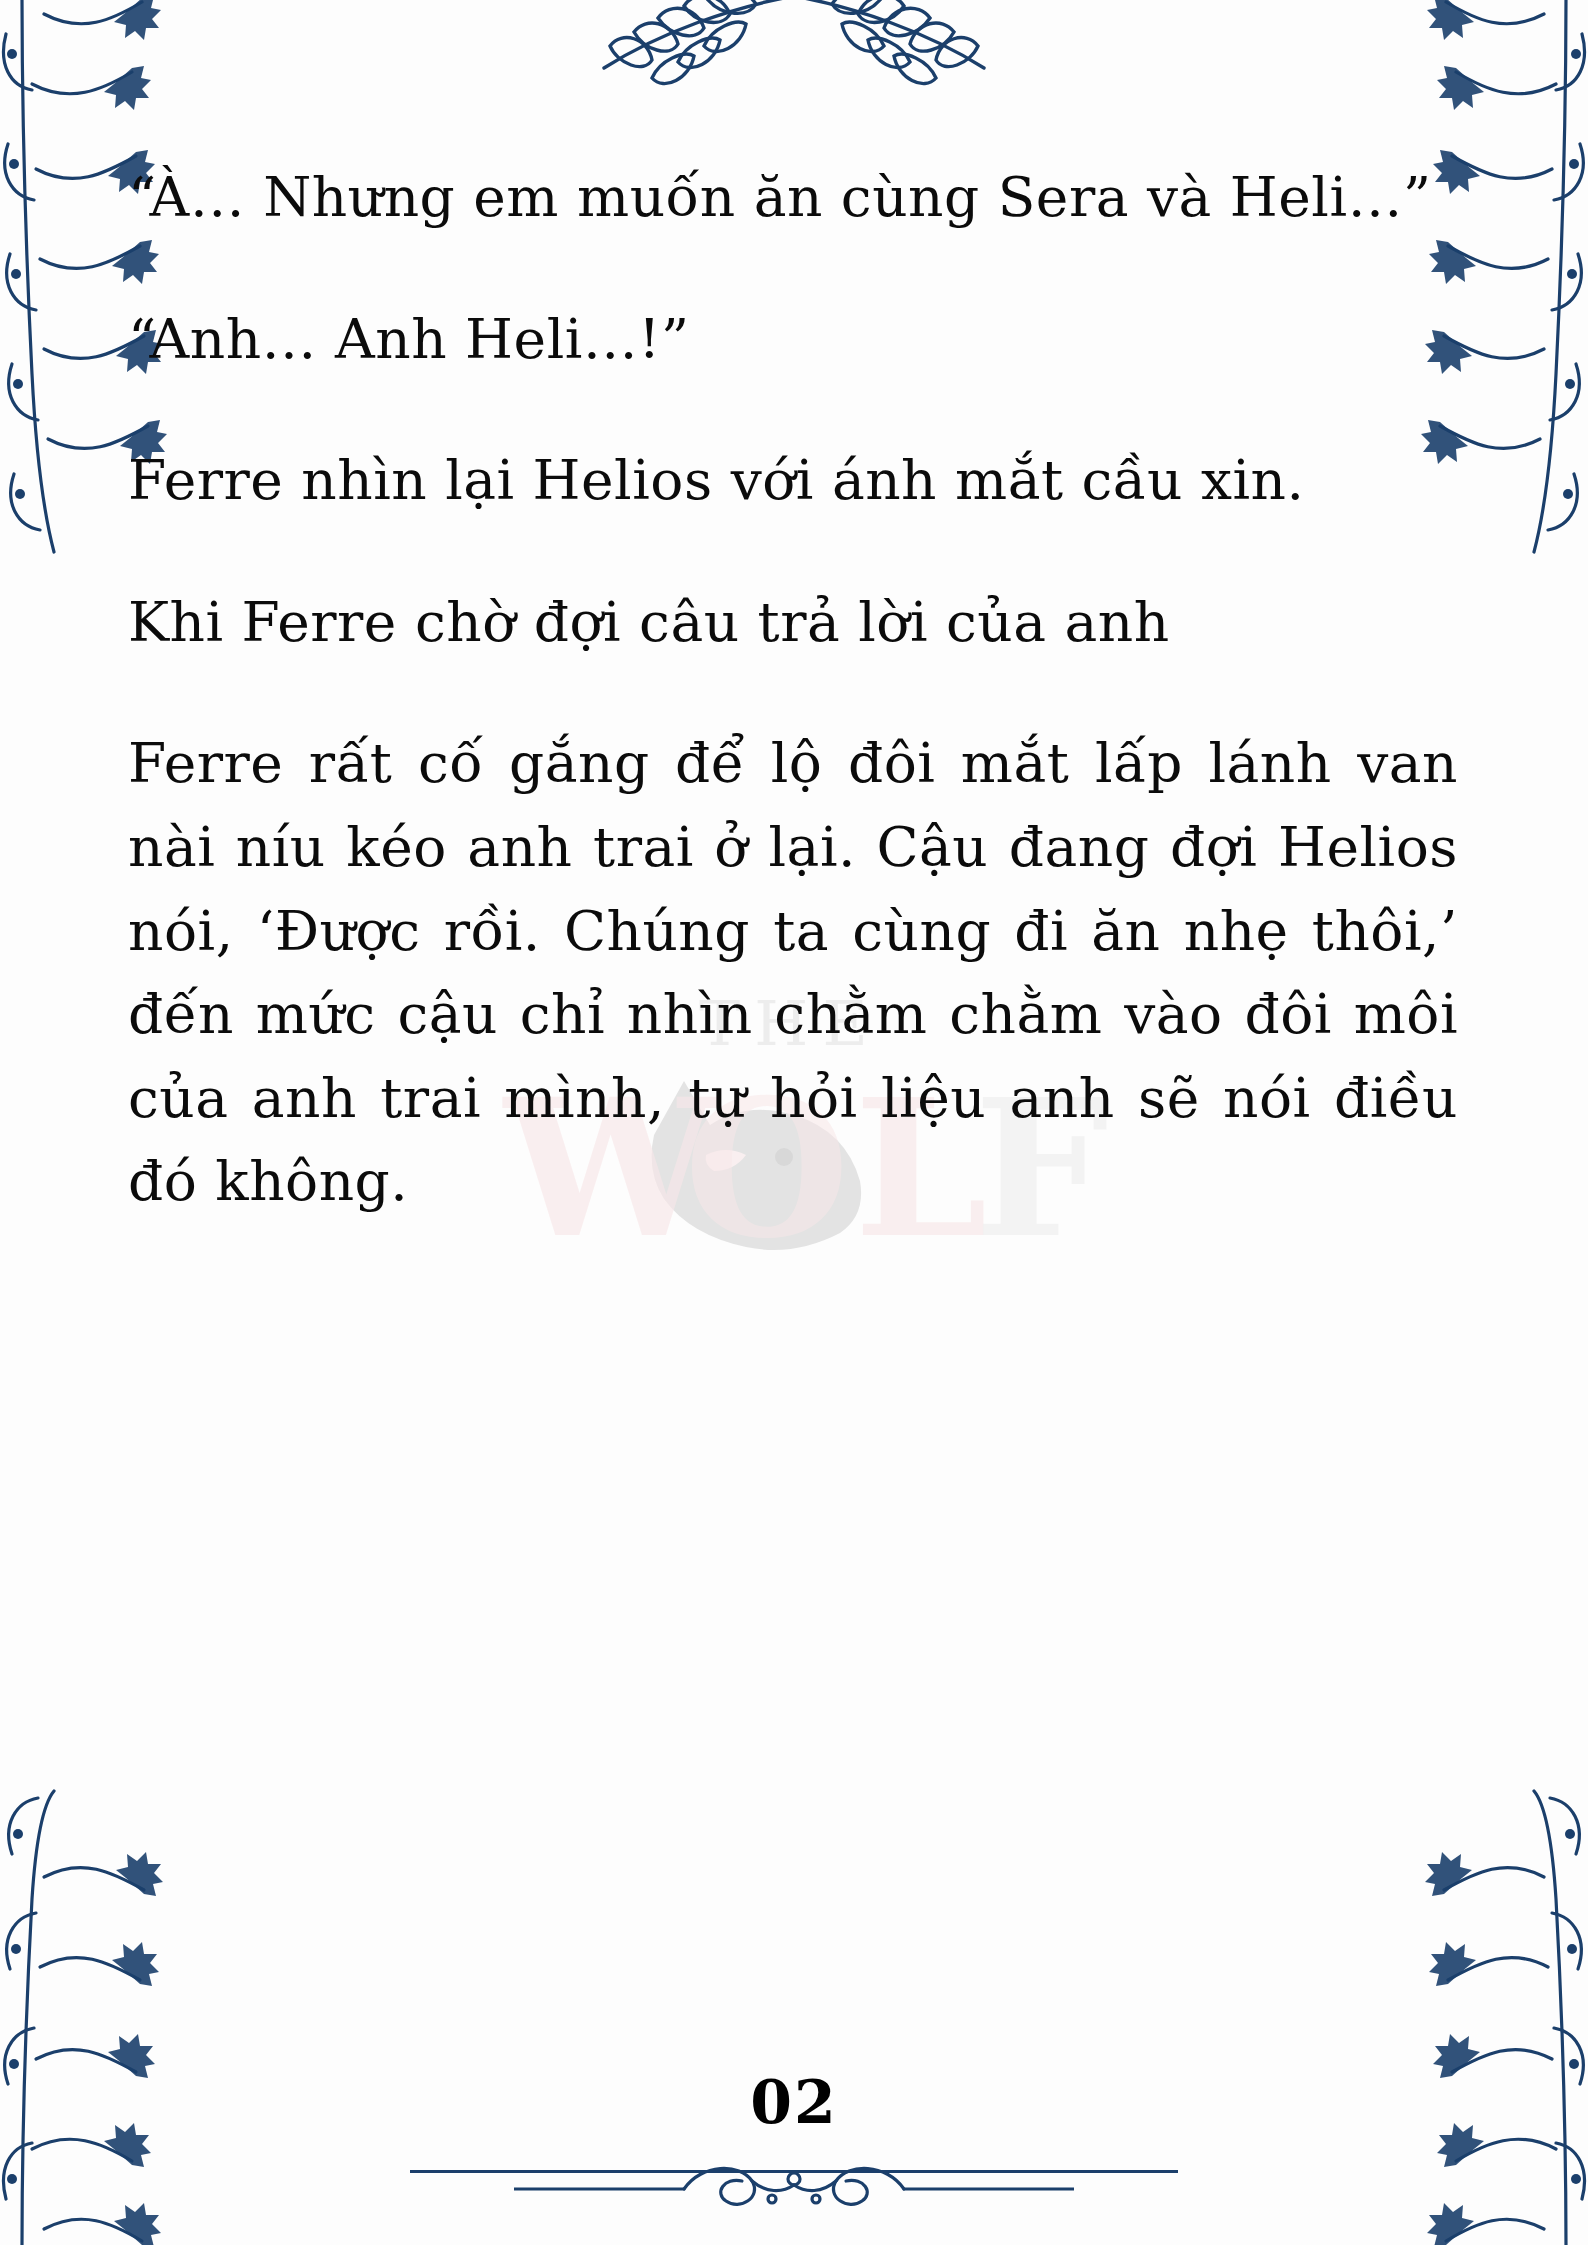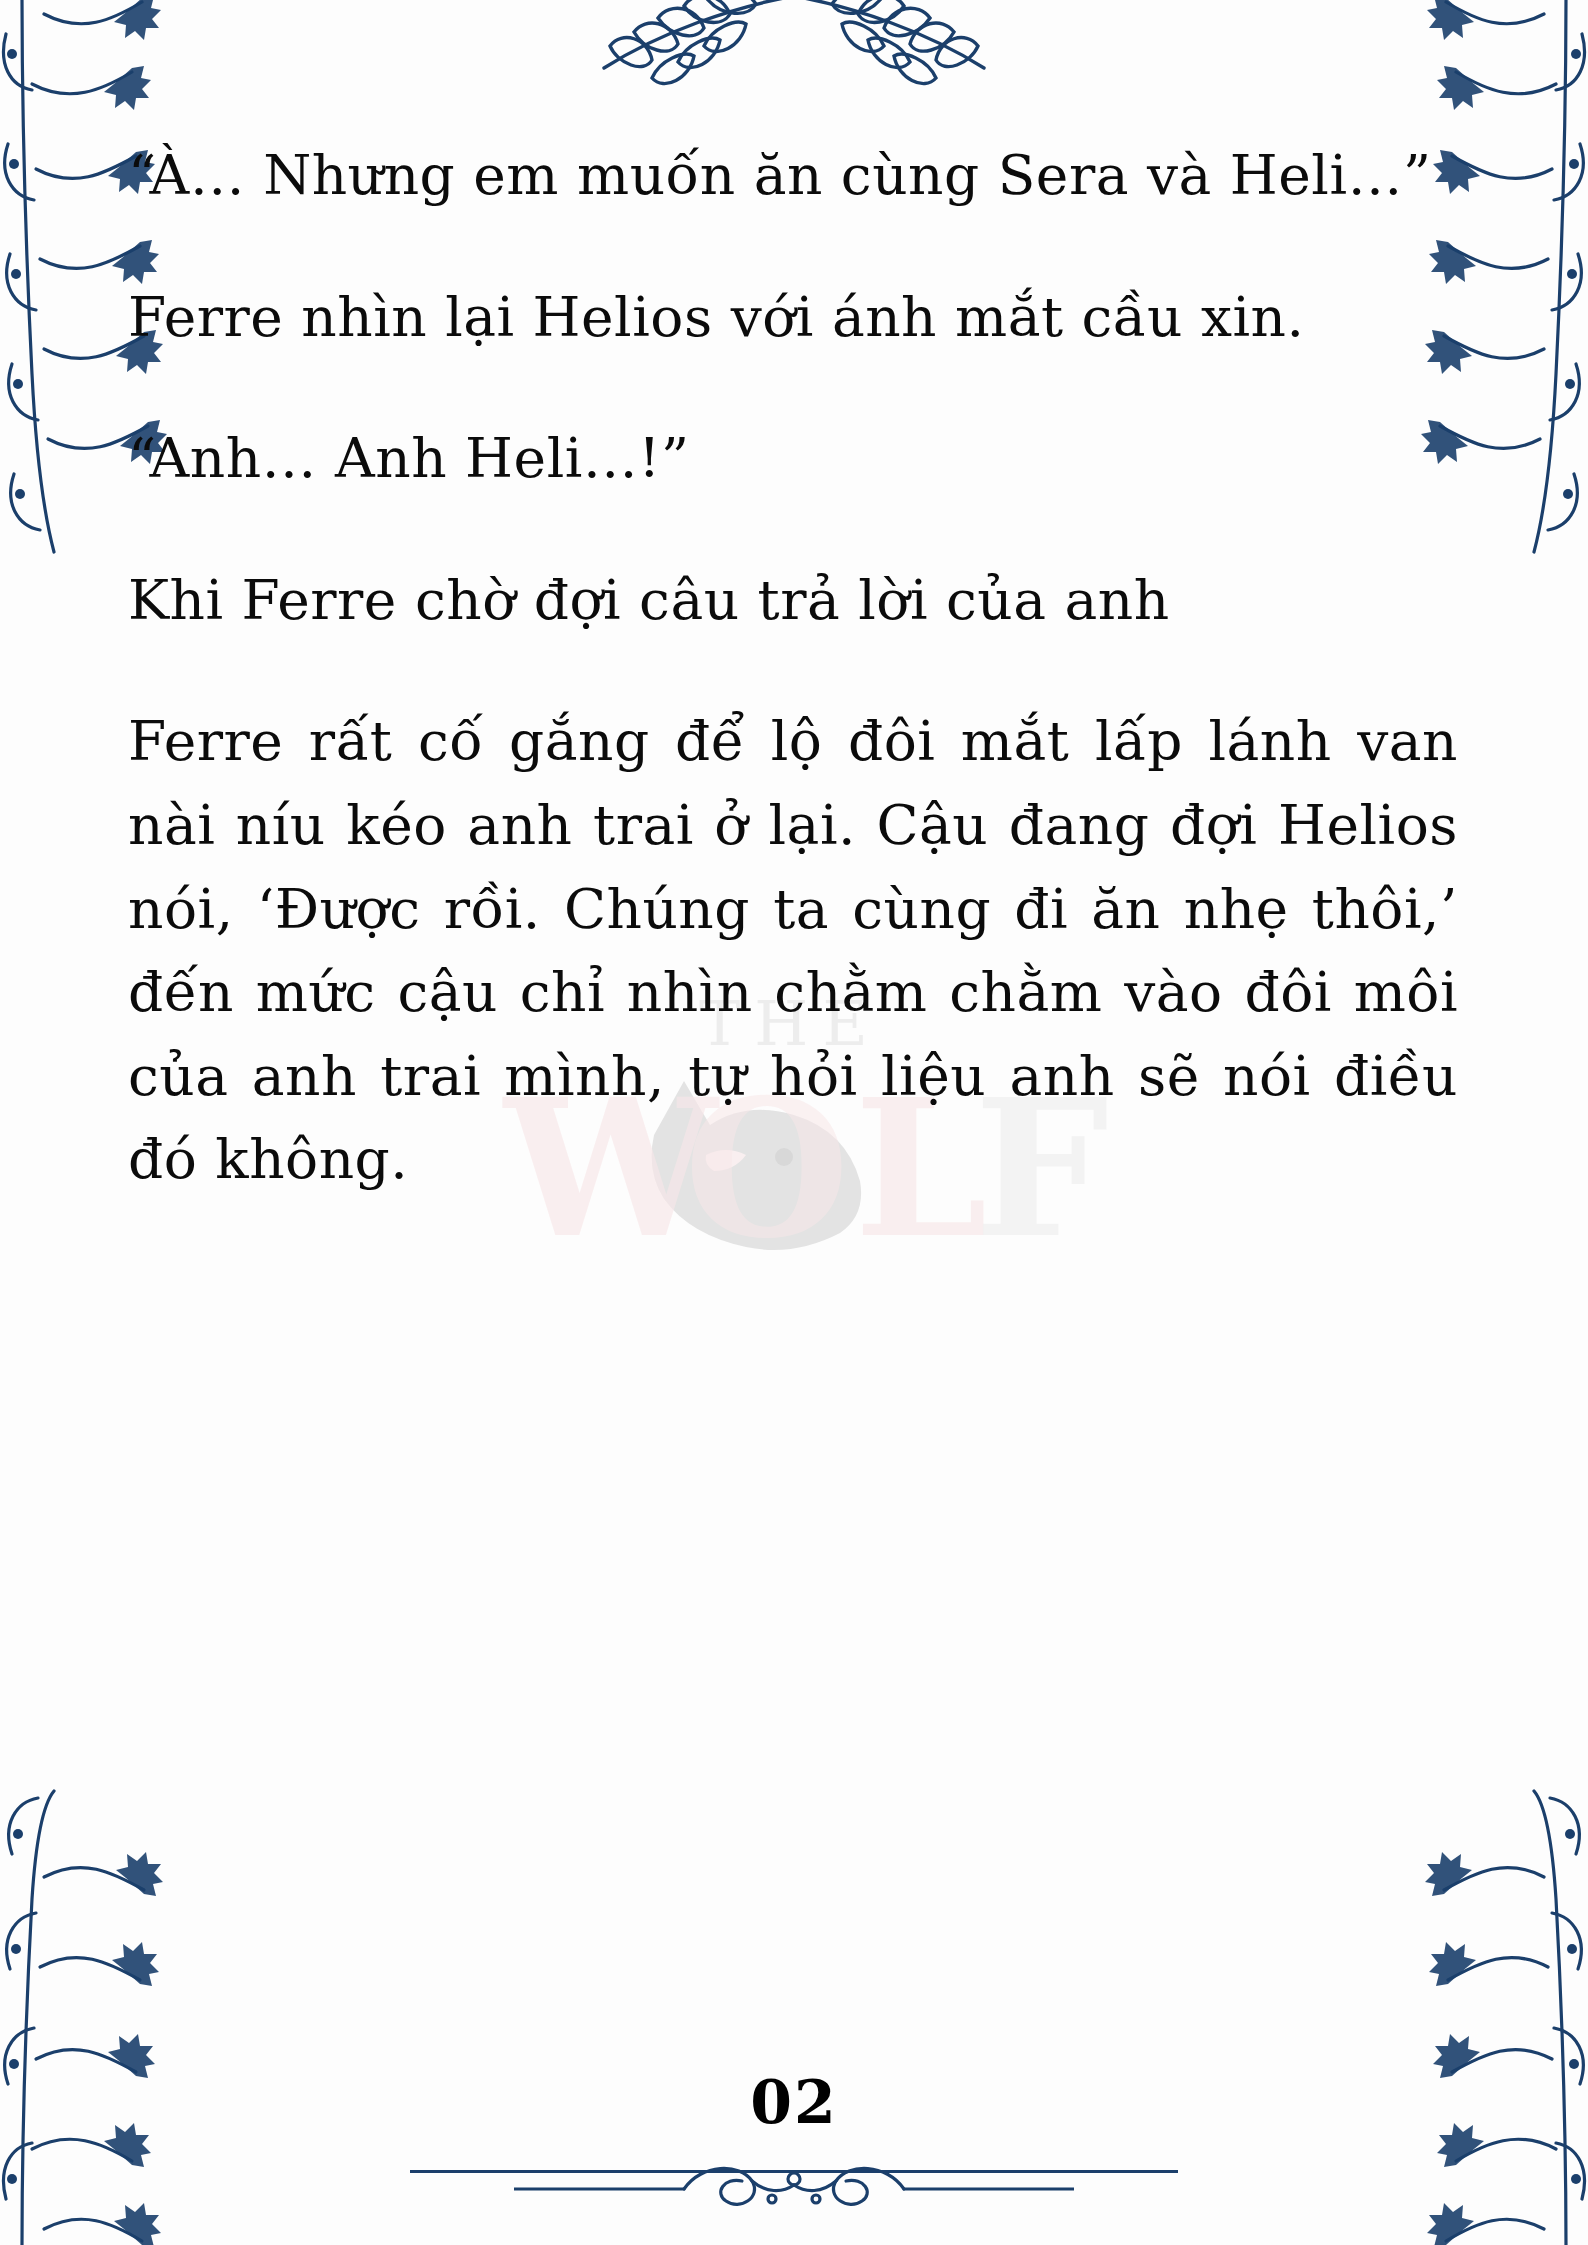--- a/index.html
+++ b/index.html
@@ -41,21 +41,21 @@
     top: 985px;
     transform: translateX(-50%);
     opacity: 0.30;
     pointer-events: none;
   }
 
   
   .content {
     position: absolute;
     left: 128px;
-    top: 134px;
+    top: 156px;
     width: 1330px;
   }
 
   .para {
     font-family: "DejaVu Serif", serif;
     font-size: 55px;
     line-height: 1.52;
     color: #0b0b0b;
     letter-spacing: 0.5px;
     margin: 0 0 58px 0;
@@ -254,22 +254,22 @@
         <text x="150" y="250" font-family="DejaVu Serif, serif" font-size="190" font-weight="bold" fill="#e9a9ae" opacity="0.65">W</text>
         <text x="330" y="250" font-family="DejaVu Serif, serif" font-size="190" font-weight="bold" fill="#e9a9ae" opacity="0.55">O</text>
         <text x="500" y="250" font-family="DejaVu Serif, serif" font-size="190" font-weight="bold" fill="#e9a9ae" opacity="0.65">L</text>
         <text x="620" y="250" font-family="DejaVu Serif, serif" font-size="190" font-weight="bold" fill="#c9c9c9" opacity="0.75">F</text>
       </g>
     </svg>
   </div>
 
   <div class="content">
     <p class="para">“À… Nhưng em muốn ăn cùng Sera và Heli…”</p>
+    <p class="para">“Anh… Anh Heli…!”</p>
     <p class="para">Ferre nhìn lại Helios với ánh mắt cầu xin.</p>
-    <p class="para">“Anh… Anh Heli…!”</p>
     <p class="para last">Khi Ferre chờ đợi câu trả lời của anh</p>
     <p class="para">Ferre rất cố gắng để lộ đôi mắt lấp lánh van nài níu kéo anh trai ở lại. Cậu đang đợi Helios nói, ‘Được rồi. Chúng ta cùng đi ăn nhẹ thôi,’ đến mức cậu chỉ nhìn chằm chằm vào đôi môi của anh trai mình, tự hỏi liệu anh sẽ nói điều đó không.</p>
   </div>
 
   <div class="page-number">02</div>
 
   <div class="ornament orn-bottom-center">
     <svg width="560" height="70" viewBox="0 0 560 70" fill="none" xmlns="http://www.w3.org/2000/svg">
       <g stroke="#1b3f6b" stroke-width="3.2" fill="none" stroke-linecap="round">
         <path d="M0 36 H170"></path>

